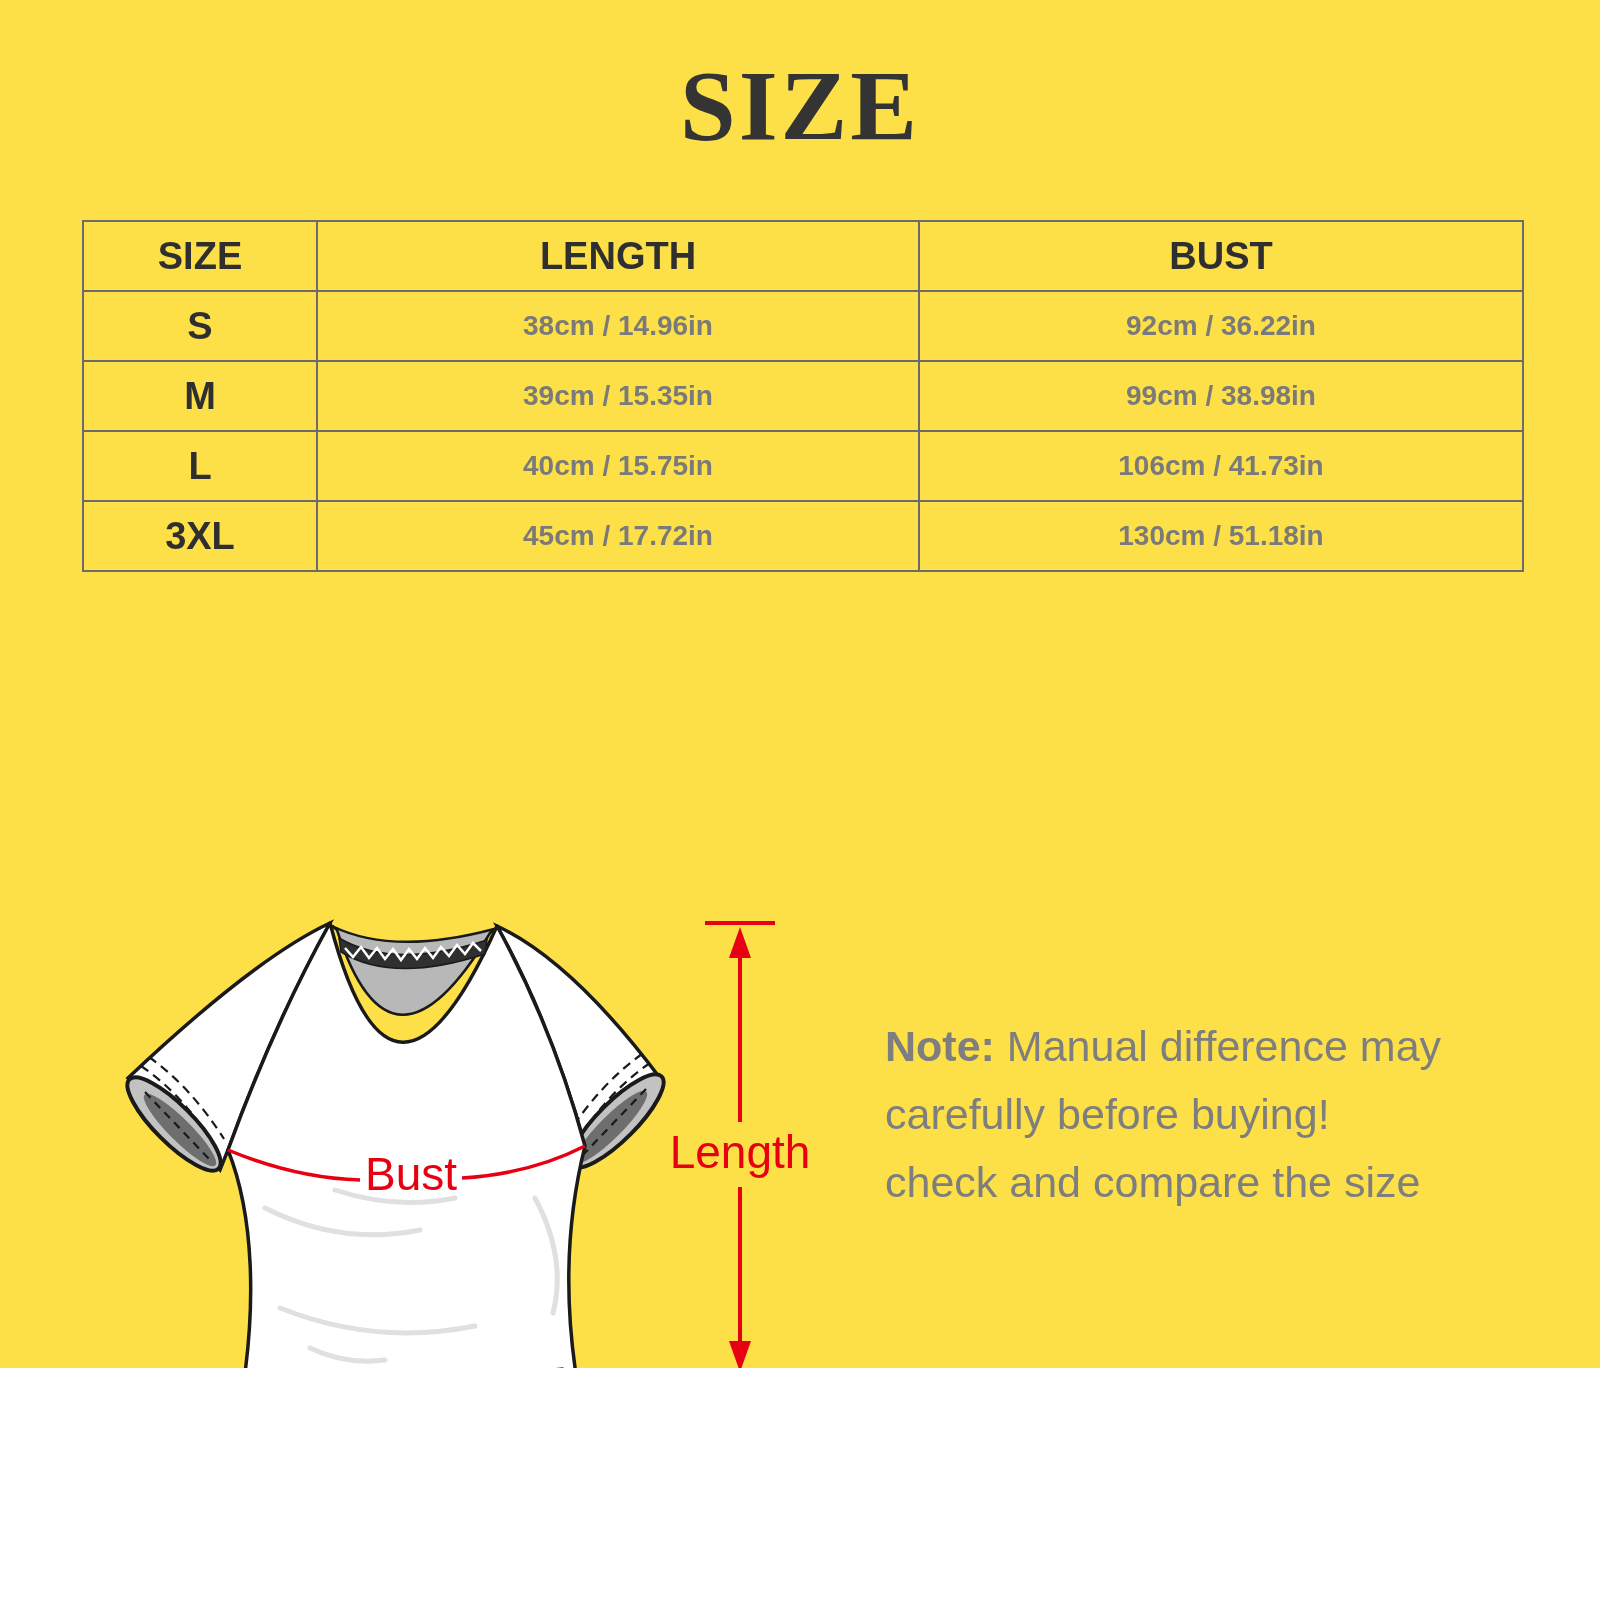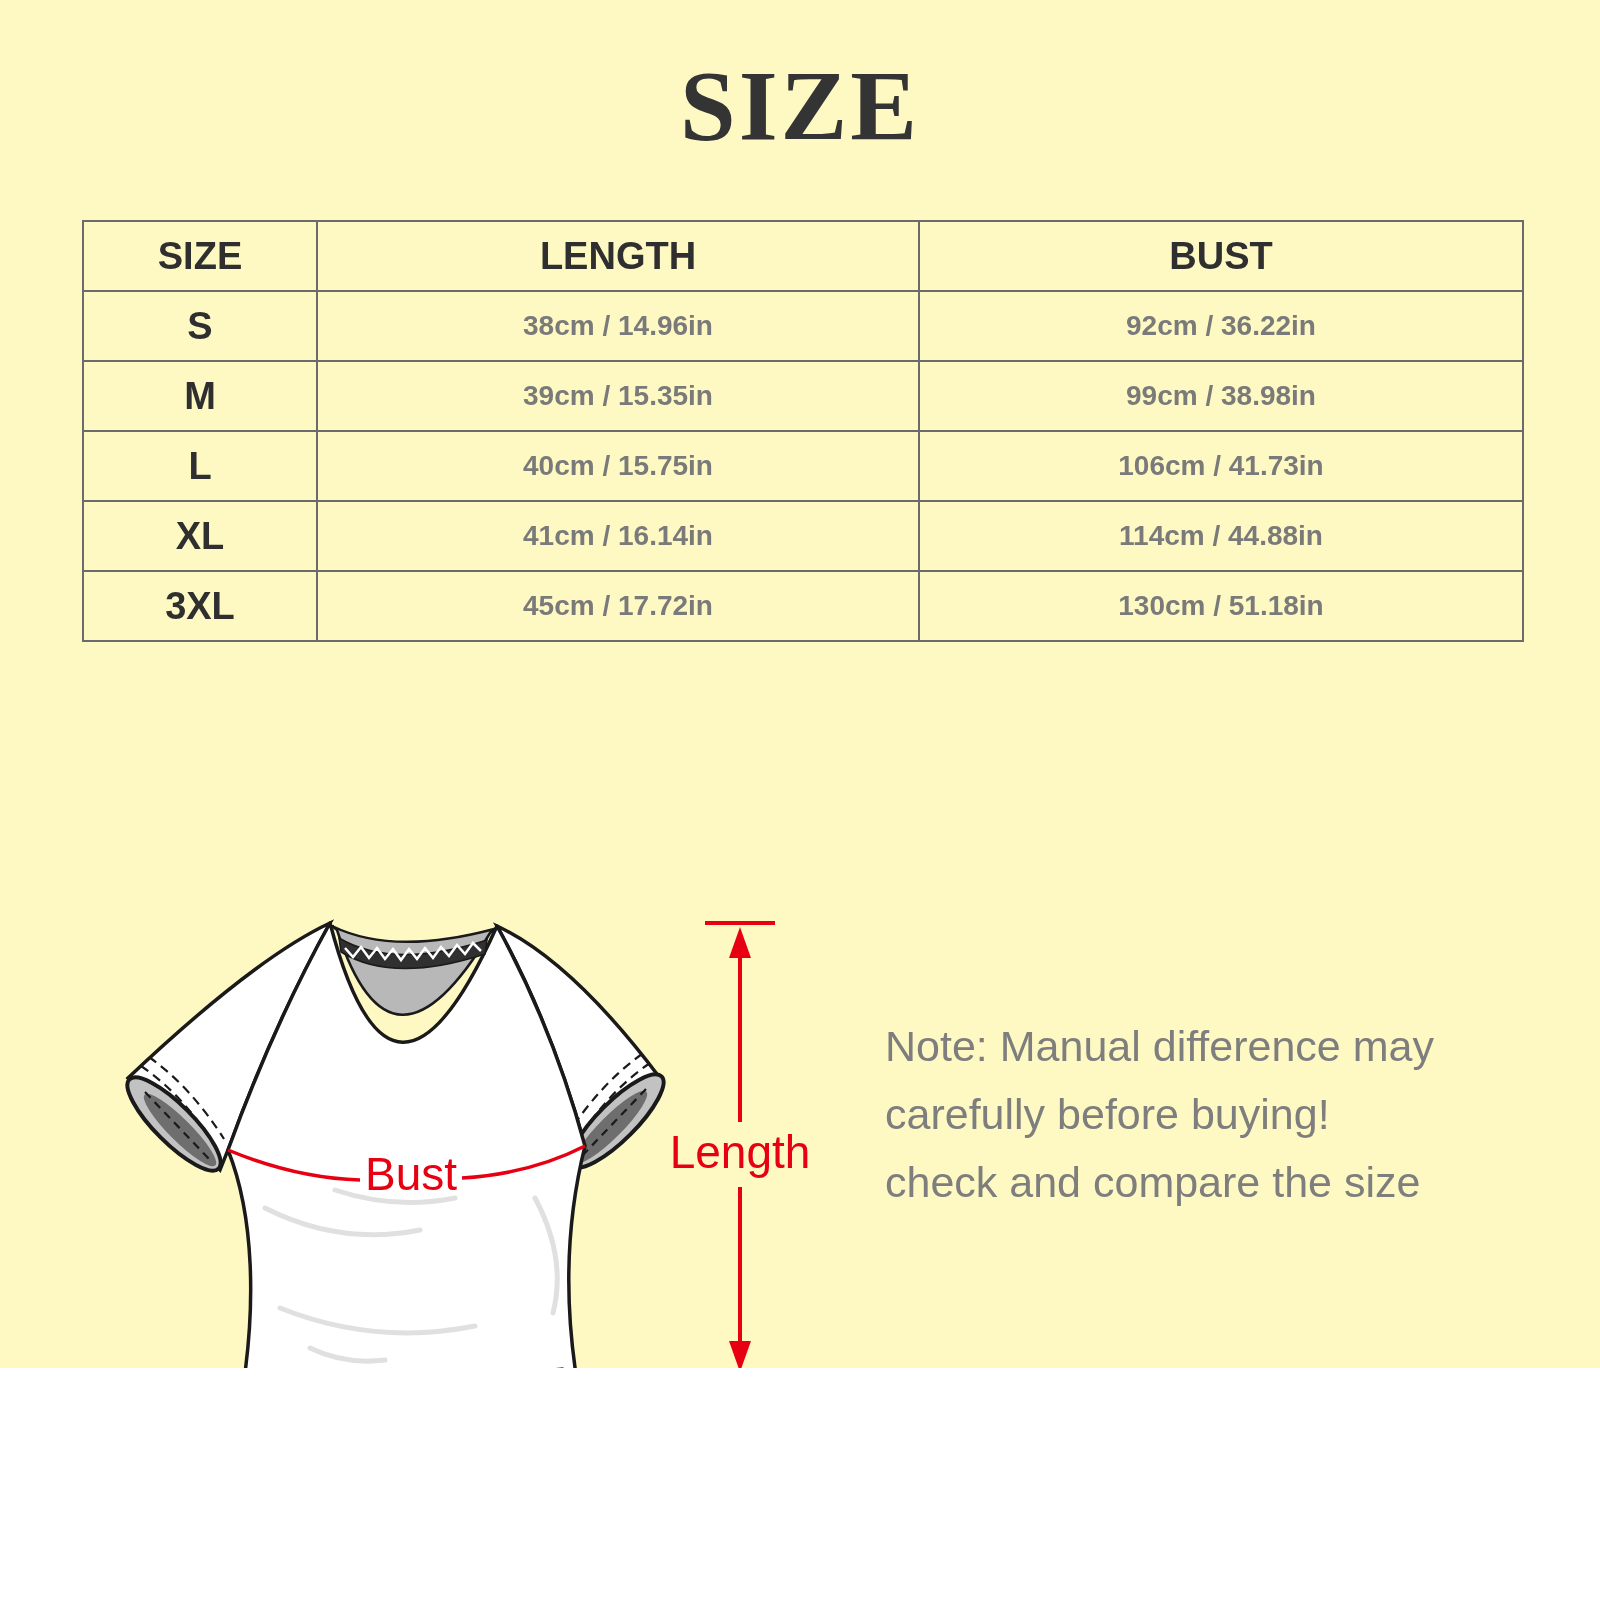--- a/index.html
+++ b/index.html
@@ -1,16 +1,16 @@
 <!DOCTYPE html>
 <html><head>
 <meta charset="utf-8">
 <style>
   html,body{margin:0;padding:0;background:#fff;}
-  .page{position:relative;width:1600px;height:1368px;background:#fef9c3;overflow:hidden;
+  .page{position:relative;width:1600px;height:1368px;background:#fde047;overflow:hidden;
         font-family:"Liberation Sans",sans-serif;}
   
   .page-title{position:absolute;left:0;top:56px;width:100%;text-align:center;
         font-family:"Liberation Serif",serif;font-weight:700;font-size:100px;line-height:100px;
         color:#343434;letter-spacing:3px;}
   
   .size-table{position:absolute;left:82px;top:220px;width:1440px;border-collapse:collapse;
         table-layout:fixed;}
   .size-table th,.size-table td{border:2px solid #6b6b6b;height:68px;text-align:center;
         vertical-align:middle;padding:0;}
@@ -19,21 +19,21 @@
   .size-table td.size-col{font-size:38px;font-weight:700;color:#2f2f2f;}
   .col-size{width:234px;} .col-length{width:602px;} .col-bust{width:604px;}
   
   .shirt-svg{position:absolute;left:105px;top:878px;width:570px;height:550px;}
   .arrow-svg{position:absolute;left:660px;top:910px;width:160px;height:480px;}
   .svg-red-label{font-family:"Liberation Sans",sans-serif;font-size:46px;fill:#e60012;}
   
   .note-block{position:absolute;left:885px;top:1012px;color:#7e7e7e;font-size:43px;
         line-height:68px;}
   .note-line{white-space:nowrap;}
-  .note-label{font-weight:400;}
+  .note-label{font-weight:700;}
 </style>
 </head>
 <body>
 
 <div class="page">
 
   <div class="page-title">SIZE</div>
 
   <table class="size-table">
     <colgroup>
@@ -56,25 +56,20 @@
         </tr>
         <tr>
           <td class="size-col">M</td>
           <td>39cm / 15.35in</td>
           <td>99cm / 38.98in</td>
         </tr>
         <tr>
           <td class="size-col">L</td>
           <td>40cm / 15.75in</td>
           <td>106cm / 41.73in</td>
-        </tr>
-        <tr>
-          <td class="size-col">XL</td>
-          <td>41cm / 16.14in</td>
-          <td>114cm / 44.88in</td>
         </tr>
         <tr>
           <td class="size-col">3XL</td>
           <td>45cm / 17.72in</td>
           <td>130cm / 51.18in</td>
         </tr>
       </tbody>
   </table>
 
   <svg class="shirt-svg" viewBox="0 0 570 550" xmlns="http://www.w3.org/2000/svg">

